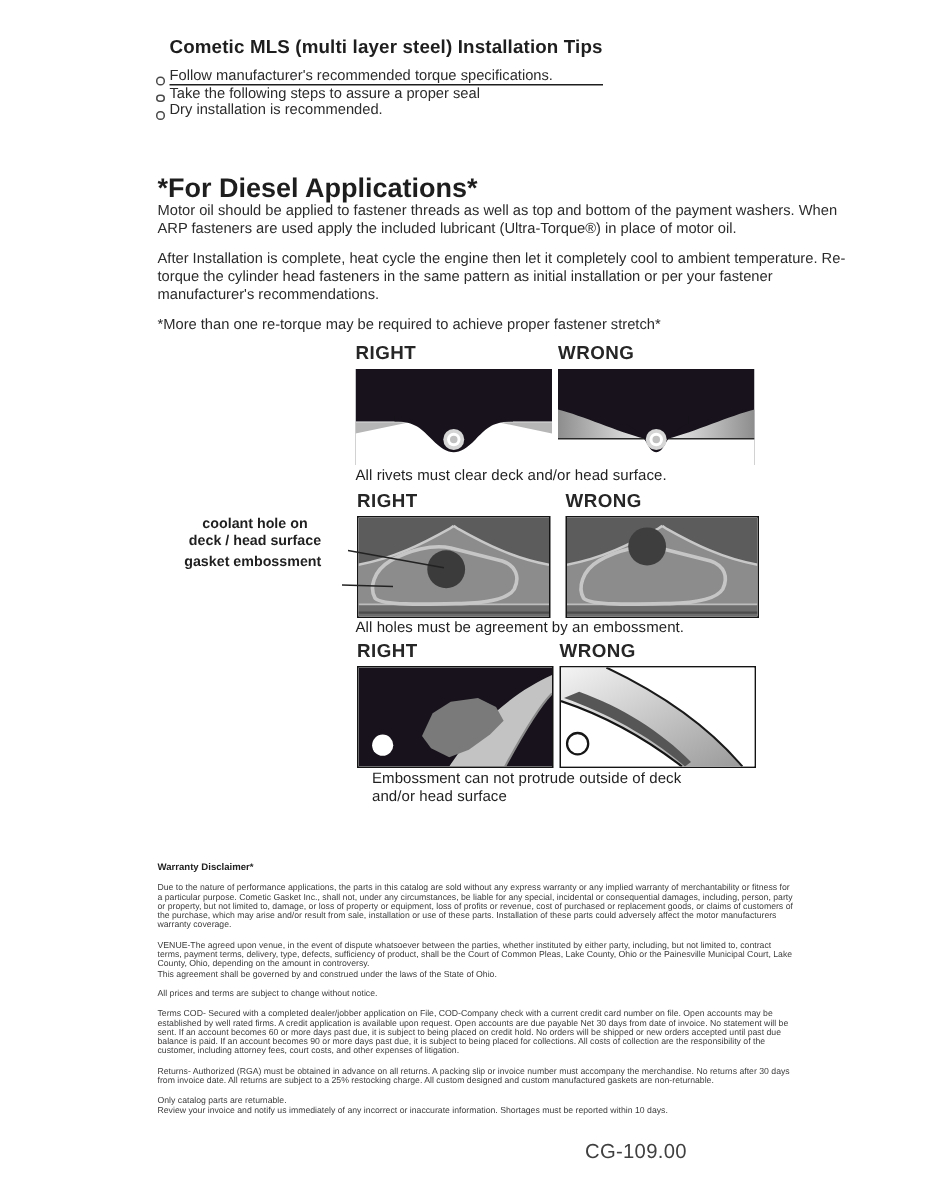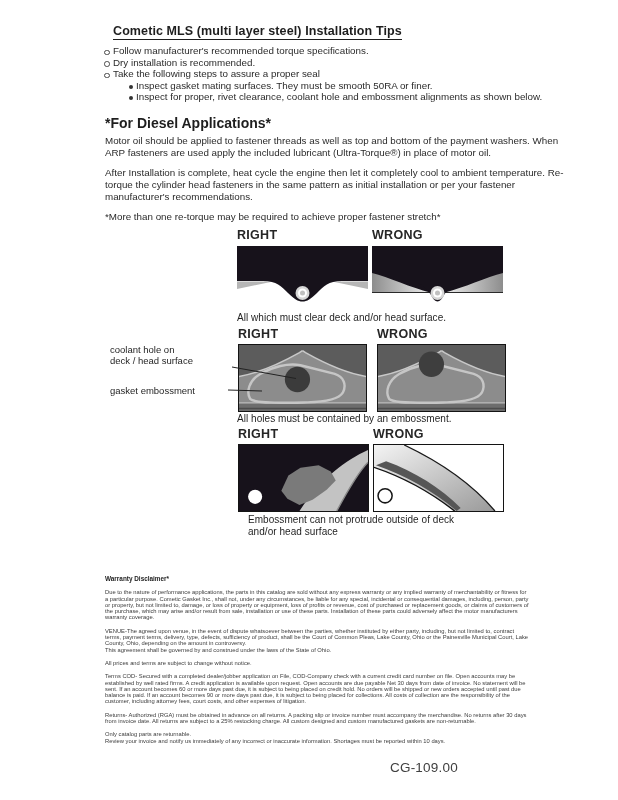--- a/index.html
+++ b/index.html
@@ -5,47 +5,47 @@
   html,body{margin:0;padding:0;background:#e9e9e9;}
   .page{
     position:relative;width:618px;height:800px;background:#ffffff;
     font-family:"Liberation Sans",sans-serif;color:#2b2b2b;overflow:hidden;
     margin:0 auto;
   }
   .abs{position:absolute;}
   
   .title{
     left:113px;top:24px;font-size:12.5px;font-weight:700;color:#1e1e1e;
-    border-bottom:1.6px solid #1e1e1e;padding-bottom:1px;letter-spacing:.1px;
+    border-bottom:1.6px solid #1e1e1e;padding-bottom:18px;letter-spacing:.1px;
   }
   .tips{left:104px;top:45px;width:470px;font-size:9.8px;line-height:11.5px;}
-  .tip-row{display:flex;align-items:center;}
+  .tip-row{display:flex;align-items:flex-end;}
   .marker-o{
     flex:0 0 auto;width:3.5px;height:3.5px;border:1px solid #4a4a4a;border-radius:50%;
     margin:3.2px 3.5px 0 0;
   }
   .sub .tip-row{padding-left:25px;}
   .marker-f{
     flex:0 0 auto;width:4px;height:4px;background:#333;border-radius:50%;
     margin:3.2px 3px 0 0;
   }
   
-  .diesel-h{left:105px;top:115px;font-size:14px;font-weight:700;color:#1e1e1e;}
+  .diesel-h{left:105px;top:115px;font-size:18px;font-weight:700;color:#1e1e1e;}
   .para{left:105px;width:460px;font-size:9.8px;line-height:12.2px;color:#2b2b2b;}
   .p1{top:135px;}
   .p2{top:167px;}
   .note{top:211px;}
   
   .fig-label{font-size:12.5px;font-weight:700;color:#262626;text-align:left;letter-spacing:.3px;}
   .fig-box{box-sizing:border-box;display:block;}
   .bordered{border:1.6px solid #141414;}
   .caption{font-size:10px;color:#1f1f1f;letter-spacing:.05px;}
   .pre{white-space:pre-line;}
   .ann{
-    font-size:9.5px;line-height:11px;color:#1f1f1f;text-align:left;white-space:pre-line;
+    font-size:9.5px;line-height:11px;color:#1f1f1f;text-align:center;white-space:pre-line;font-weight:bold;
   }
   .leader{pointer-events:none;z-index:5;}
   
   .legal{left:105px;top:576px;width:424px;font-size:5.8px;line-height:6.3px;color:#3c3c3c;}
   .legal h3{font-size:6.4px;margin:0 0 7px 0;color:#222;}
   .legal p{margin:0 0 7px 0;white-space:pre-line;}
   .pagenum{left:390px;top:760px;font-size:13.5px;color:#404040;letter-spacing:.2px;}
 </style>
 </head>
 <body>
@@ -54,35 +54,25 @@
 
   <div class="abs title">Cometic MLS (multi layer steel) Installation Tips</div>
 
   <div class="abs tips">
     <div class="tip-row">
       <span class="marker-o"></span>
       <span>Follow manufacturer's recommended torque specifications.</span>
     </div>
     <div class="tip-row">
       <span class="marker-o"></span>
-      <span>Dry installation is recommended.</span>
+      <span>Take the following steps to assure a proper seal</span>
     </div>
     <div class="tip-row">
       <span class="marker-o"></span>
-      <span>Take the following steps to assure a proper seal</span>
-    </div>
-    <div class="sub">
-      <div class="tip-row">
-        <span class="marker-f"></span>
-        <span>Inspect gasket mating surfaces.  They must be smooth 50RA or finer.</span>
-      </div>
-      <div class="tip-row">
-        <span class="marker-f"></span>
-        <span>Inspect for proper, rivet clearance, coolant hole and embossment alignments as shown below.</span>
-      </div>
+      <span>Dry installation is recommended.</span>
     </div>
   </div>
 
   <div class="abs diesel-h">*For Diesel Applications*</div>
   <div class="abs para p1">Motor oil should be applied to fastener threads as well as top and bottom of the payment washers. When ARP fasteners are used apply the included lubricant (Ultra-Torque®) in place of motor oil.</div>
   <div class="abs para note">*More than one re-torque may be required to achieve proper fastener stretch*</div>
   <div class="abs para p2">After Installation is complete, heat cycle the engine then let it completely cool to ambient temperature. Re-torque the cylinder head fasteners in the same pattern as initial installation or per your fastener manufacturer's recommendations.</div>
 
   <div class="abs fig-label" style="left:237px;top:228px;width:131px;">RIGHT</div>
   <div class="abs fig-label" style="left:372px;top:228px;width:131px;">WRONG</div>
@@ -113,28 +103,28 @@
     <rect y="46" width="131" height="18" fill="#ffffff"></rect>
     <path d="M0,27 C16,31 40,42 58,46.5 L0,46.5 Z" fill="url(#gwL)"></path>
     <path d="M131,27 C115,31 91,42 73,46.5 L131,46.5 Z" fill="url(#gwR)"></path>
     <line x1="0" y1="46.5" x2="131" y2="46.5" stroke="#2a2a2a" stroke-width="1"></line>
     <path d="M44,36 C52,40 56,44 59,49 C61,53 63,55.5 65.5,55.5 C68,55.5 70,53 72,49 C75,44 79,40 87,36 L87,30 L44,30 Z" fill="#17121b"></path>
     <circle cx="65.5" cy="47" r="7" fill="#d6d6d6"></circle>
     <circle cx="65.5" cy="47" r="4.5" fill="#ffffff"></circle>
     <circle cx="65.5" cy="47" r="2.5" fill="#c0c0c0"></circle>
   </svg>
 
-  <div class="abs caption" style="left:237px;top:312px;">All which must clear deck and/or head surface.</div>
+  <div class="abs caption" style="left:237px;top:312px;">All rivets must clear deck and/or head surface.</div>
 
   <div class="abs fig-label" style="left:238px;top:327px;width:129px;">RIGHT</div>
   <div class="abs fig-label" style="left:377px;top:327px;width:129px;">WRONG</div>
 
   <div class="abs ann" style="left:110px;top:344px;width:120px;">coolant hole on
 deck / head surface</div>
-  <div class="abs ann" style="left:110px;top:385px;width:117px;">gasket embossment</div>
+  <div class="abs ann" style="left:110px;top:369px;width:117px;">gasket embossment</div>
 
   <svg class="abs leader" style="left:100px;top:330px;" width="420" height="100" viewBox="0 0 420 100">
     <line x1="132" y1="37" x2="196" y2="48.5" stroke="#222" stroke-width="1"></line>
     <line x1="128" y1="60" x2="162" y2="61" stroke="#222" stroke-width="1"></line>
   </svg>
 
   <svg class="abs fig-box bordered" style="left:238px;top:344px;" width="129" height="68" viewBox="0 0 126 65" preserveAspectRatio="none">
     <rect width="126" height="65" fill="#8c8c8c"></rect>
     <path d="M0,0 H126 V31 C103,27 83,17 66,7.5 L63,5.5 L60,7.5 C43,17 23,27 0,31 Z" fill="#5c5c5c"></path>
     <path d="M0,31 C23,27 43,17 60,7.5 L63,5.5" fill="none" stroke="#c8c8c8" stroke-width="1.6"></path>
@@ -151,21 +141,21 @@
     <path d="M0,0 H126 V31 C103,27 83,17 66,7.5 L63,5.5 L60,7.5 C43,17 23,27 0,31 Z" fill="#5c5c5c"></path>
     <path d="M0,31 C23,27 43,17 60,7.5 L63,5.5" fill="none" stroke="#c8c8c8" stroke-width="1.6"></path>
     <path d="M63,5.5 L66,7.5 C83,17 103,27 126,31" fill="none" stroke="#c8c8c8" stroke-width="1.6"></path>
     <rect y="57" width="126" height="8" fill="#6d6d6d"></rect>
     <line x1="0" y1="57" x2="126" y2="57" stroke="#bdbdbd" stroke-width="1.2"></line>
     <line x1="0" y1="62.5" x2="126" y2="62.5" stroke="#4c4c4c" stroke-width="1.5"></line>
     <path d="M11,53 C7,46 10,35 21,28.5 C33,21.5 49,17.5 61,20 L95,28.5 C104,31.5 107,39 103,47 C99,53.5 86,56 68,56.5 C46,57 16,58 11,53 Z" fill="none" stroke="#c6c6c6" stroke-width="2.4"></path>
     <circle cx="53" cy="19" r="12.5" fill="#3e3e3e"></circle>
   </svg>
 
-  <div class="abs caption" style="left:237px;top:413px;">All holes must be contained by an embossment.</div>
+  <div class="abs caption" style="left:237px;top:413px;">All holes must be agreement by an embossment.</div>
 
   <div class="abs fig-label" style="left:238px;top:427px;width:131px;">RIGHT</div>
   <div class="abs fig-label" style="left:373px;top:427px;width:131px;">WRONG</div>
 
   <svg class="abs fig-box bordered" style="left:238px;top:444px;" width="131" height="68" viewBox="0 0 128 65" preserveAspectRatio="none">
     <rect width="128" height="65" fill="#17121b"></rect>
     <path d="M128,5 C106,15 82,32 60,65 L97,65 C110,41 120,25 128,17 Z" fill="#c3c3c3"></path>
     <path d="M128,17 C120,25 110,41 97,65" fill="none" stroke="#8a8a8a" stroke-width="1.4"></path>
     <polygon points="42,45 49,30 61,22.5 79,20 91,26 96,35 87,44 73,54 60,59 48,53" fill="#7a7a7a"></polygon>
     <circle cx="16" cy="51" r="7" fill="#ffffff"></circle>

